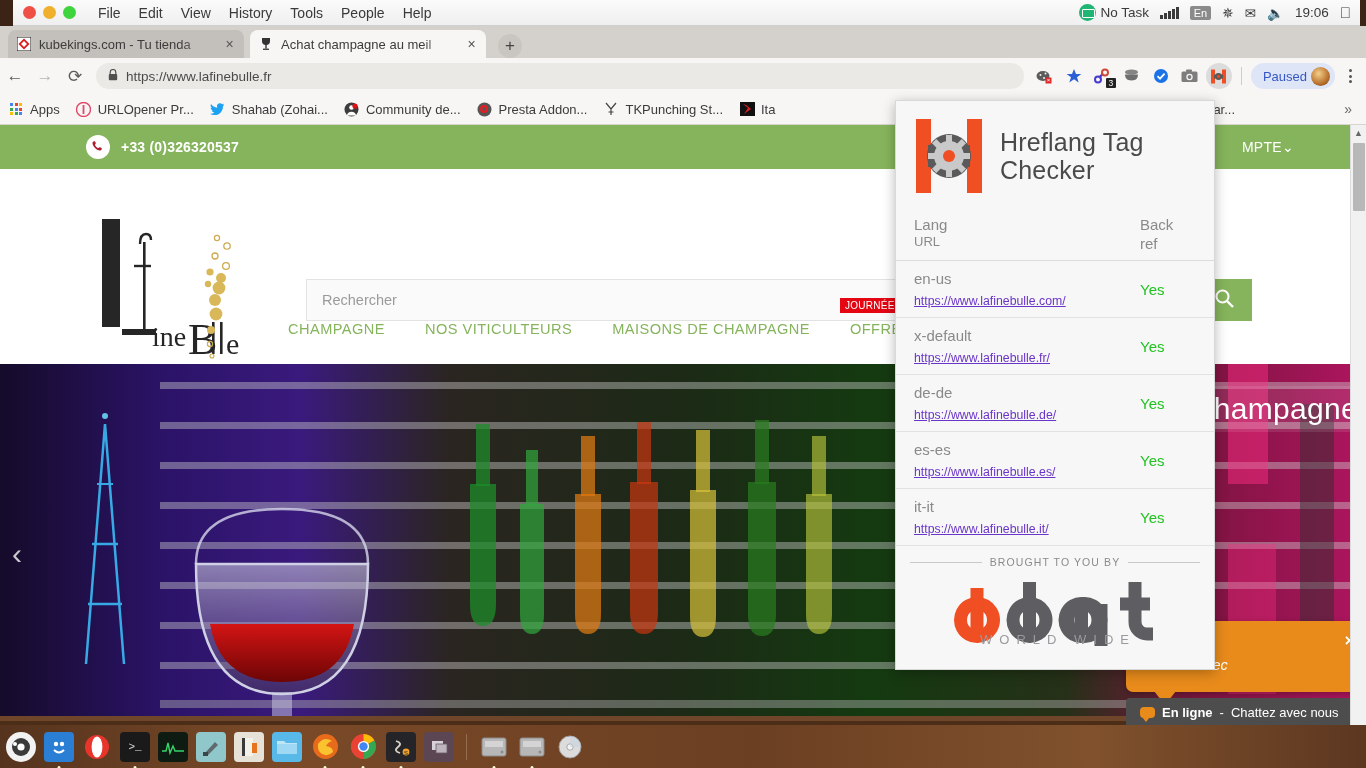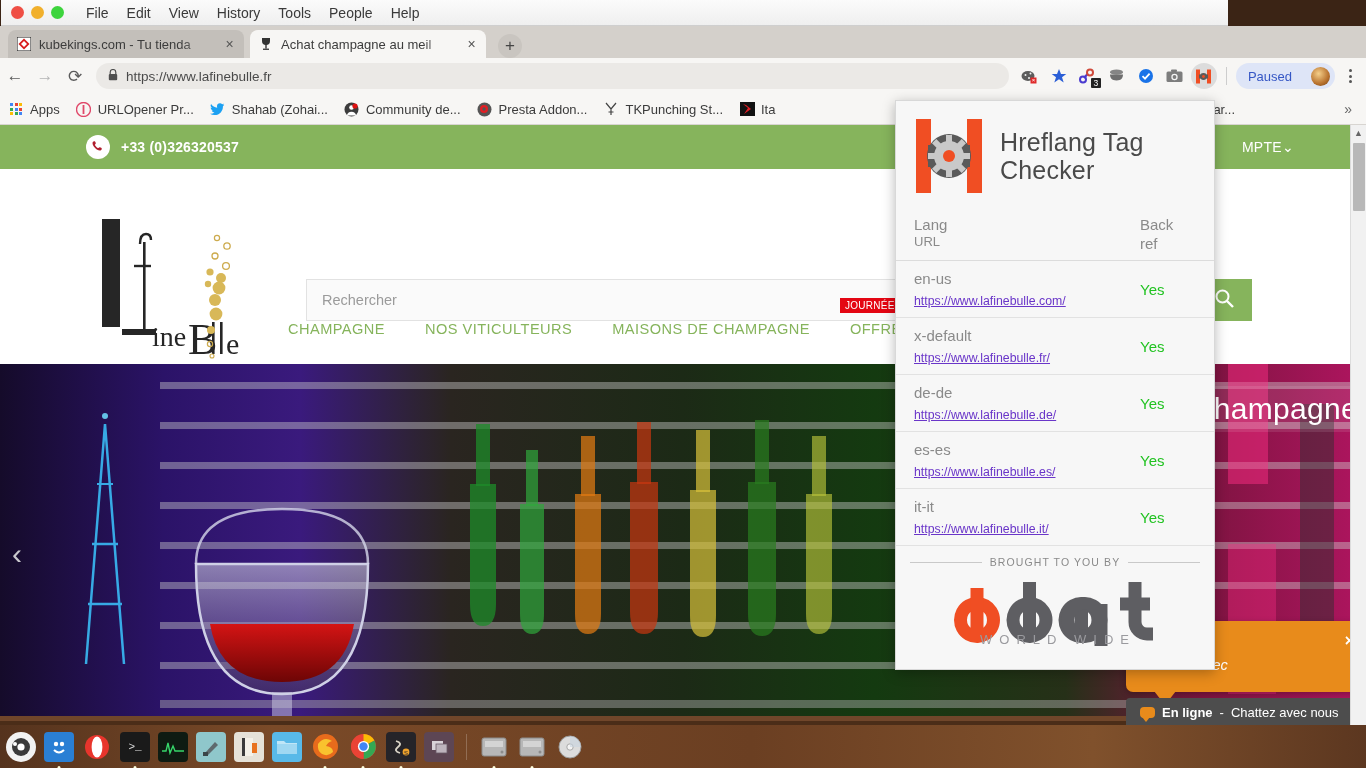--- a/index.html
+++ b/index.html
@@ -5,21 +5,21 @@
   * { box-sizing: border-box; margin: 0; padding: 0; }
   html, body {
     width: 1366px; height: 768px; overflow: hidden;
     font-family: "Liberation Sans", sans-serif;
     background: #3b2415;
   }
   #screen { position: relative; width: 1366px; height: 768px; overflow: hidden; }
 
   
   .osbar {
-    position: absolute; top: 0; left: 1px; width: 1227px; height: 26px;
+    position: absolute; top: 0; left: 13px; width: 1347px; height: 26px;
     background: linear-gradient(#fbfbfb, #efefef);
     border-bottom: 1px solid #cfcfcf;
     display: flex; align-items: center; z-index: 60;
   }
   .traffic { display: flex; gap: 7px; padding-left: 10px; align-items: center; }
   .tl { width: 13px; height: 13px; border-radius: 50%; }
   .tl.r { background: #ef4f45; } .tl.y { background: #f1b02c; } .tl.g { background: #3dd43d; }
   .osmenu { display: flex; gap: 18px; margin-left: 22px; font-size: 14px; color: #3a3a3a; }
   .osmenu span { cursor: default; }
   .osright { margin-left: auto; display: flex; align-items: center; gap: 11px; padding-right: 9px; font-size: 13.5px; color: #3a3a3a; }
@@ -65,21 +65,21 @@
     display: flex; align-items: center; padding: 0 12px; gap: 8px; font-size: 13.5px; color: #4a4a4a;
   }
   .lock { font-size: 11px; color: #4f4f4f; }
   .tb-icons { display: flex; align-items: center; gap: 3px; padding-right: 4px; }
   .tbi { width: 26px; height: 26px; display: flex; align-items: center; justify-content: center;
     font-size: 14px; position: relative; }
   .badge-ct { position: absolute; right: 0px; bottom: 1px; background: #222; color: #fff;
     font-size: 8.5px; line-height: 10px; min-width: 10px; text-align: center; border-radius: 1px; padding: 0 1px; }
   .tb-sep { width: 1px; height: 18px; background: #cdcdcd; margin: 0 6px; }
   .paused {
-    display: flex; align-items: center; gap: 19px; background: #dee5f7; border-radius: 13px;
+    display: flex; align-items: center; gap: 4px; background: #dee5f7; border-radius: 13px;
     height: 26px; padding: 0 5px 0 12px; font-size: 13px; color: #3657c5;
   }
   .avatar-sm { width: 19px; height: 19px; border-radius: 50%;
     background: radial-gradient(circle at 40% 35%, #f5cf8a, #b8722e 60%, #6c3f16); }
   .kebab { width: 24px; display: flex; flex-direction: column; align-items: center; gap: 2.5px; }
   .kebab i { width: 3px; height: 3px; background: #555; border-radius: 50%; display: block; }
 
   .bookmarks {
     position: absolute; top: 94px; left: 0; width: 1366px; height: 31px;
     background: #f7f6f4; border-bottom: 1px solid #d8d5d1;
@@ -201,20 +201,39 @@
       <span class="tl g"></span>
     </div>
     <div class="osmenu">
       <span>File</span>
       <span>Edit</span>
       <span>View</span>
       <span>History</span>
       <span>Tools</span>
       <span>People</span>
       <span>Help</span>
+    </div>
+    <div class="osright">
+      <span class="notask">
+        <span class="nt-ico"></span>
+        <span>No Task</span>
+      </span>
+      <span class="sigbars">
+        <i style="height:4px"></i>
+          <i style="height:6px"></i>
+          <i style="height:8px"></i>
+          <i style="height:10px"></i>
+          <i style="height:12px"></i>
+      </span>
+      <span class="lang-badge">En</span>
+      <span class="bt-ico">✵</span>
+      <span>✉</span>
+      <span>🔈</span>
+      <span>19:06</span>
+      <span class="apple"></span>
     </div>
   </div>
 
   <div class="chrome-tabstrip">
     <div class="tab inactive">
       <span class="tab-fav">
         <svg width="14" height="14" viewBox="0 0 14 14">
             <rect x="0" y="0" width="14" height="14" fill="#fff" stroke="#111" stroke-width="1"></rect>
             <polygon points="7,1.5 12.5,7 7,12.5 1.5,7" fill="#d81b1b"></polygon>
             <polygon points="7,4 10,7 7,10 4,7" fill="#fff"></polygon>

